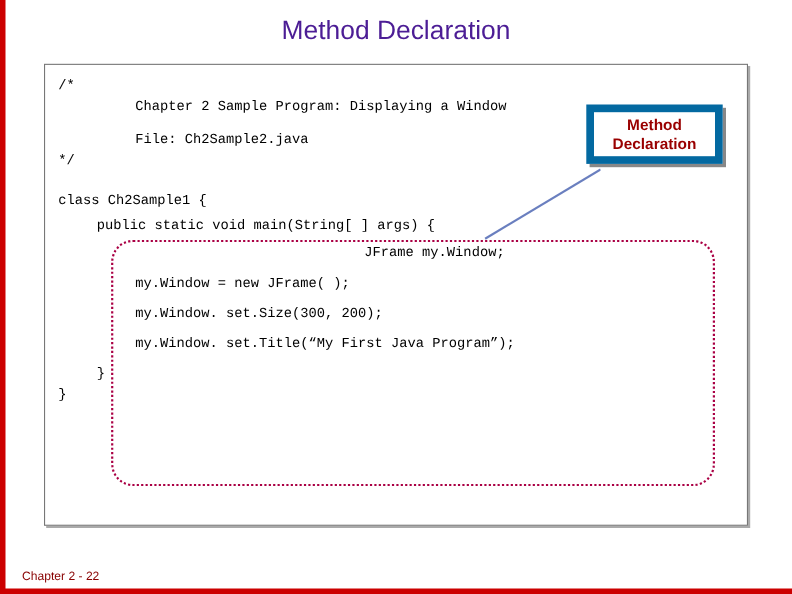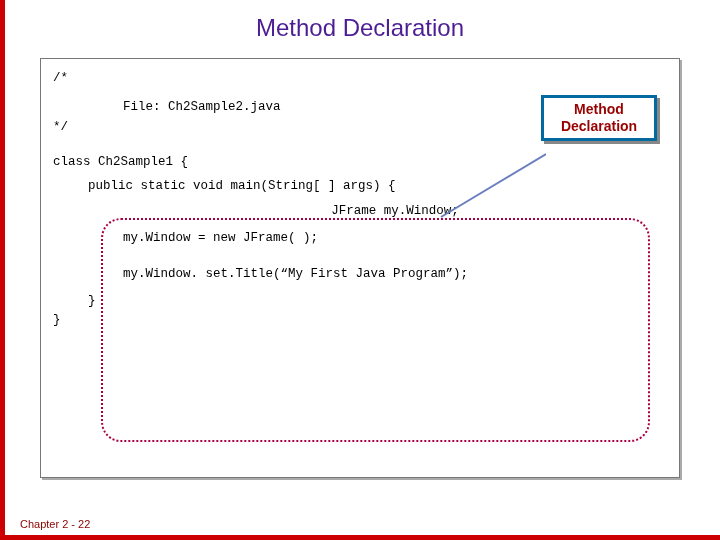--- a/index.html
+++ b/index.html
@@ -34,21 +34,21 @@
     color: #000;
     line-height: 1.55;
   }
   .callout {
     position: absolute;
     right: 22px;
     top: 36px;
     width: 110px;
     padding: 3px 0;
     background: #fff;
-    border: 3px solid #0369a1;
+    border: 7px solid #0369a1;
     box-shadow: 3px 3px 0 #888;
     text-align: center;
     font-family: Arial, sans-serif;
     font-size: 14px;
     font-weight: bold;
     color: #990000;
     line-height: 1.2;
     z-index: 5;
   }
   .callout-line {
@@ -103,33 +103,35 @@
 </head>
 <body>
 
 <div class="red-bar-left"></div>
 <div class="red-bar-bottom"></div>
 
 <div class="title">Method Declaration</div>
 
 <div class="code-frame">
   <div style="display:inline-block;">/*</div><br>
+  <div style="padding-left:70px;">Chapter 2 Sample Program: Displaying a Window</div>
   <div style="height:10px;"></div>
   <div style="padding-left:70px;display:inline-block;">File: Ch2Sample2.java</div><br>
   <div>*/</div>
   <div style="height:8px;"></div>
   <div style="height:8px;"></div>
   <div>class Ch2Sample1 {</div>
   <div style="height:4px;"></div>
   <div style="padding-left:35px;">public static void main(String[ ] args) {</div>
   <div style="height:6px;"></div>
   <div style="padding-left:70px;text-align:center;">JFrame    my.Window;</div>
   <div style="height:8px;"></div>
   <div style="padding-left:70px;">my.Window = new JFrame( );</div>
   <div style="height:8px;"></div>
+  <div style="padding-left:70px;">my.Window. set.Size(300, 200);</div>
   <div style="height:8px;"></div>
   <div style="padding-left:70px;">my.Window. set.Title(“My First Java Program”);</div>
   <div style="height:8px;"></div>
   <div style="padding-left:35px;">}</div>
   <div>}</div>
 
   <div class="callout">
     <span>Method</span><br>
     <span>Declaration</span>
   </div>

